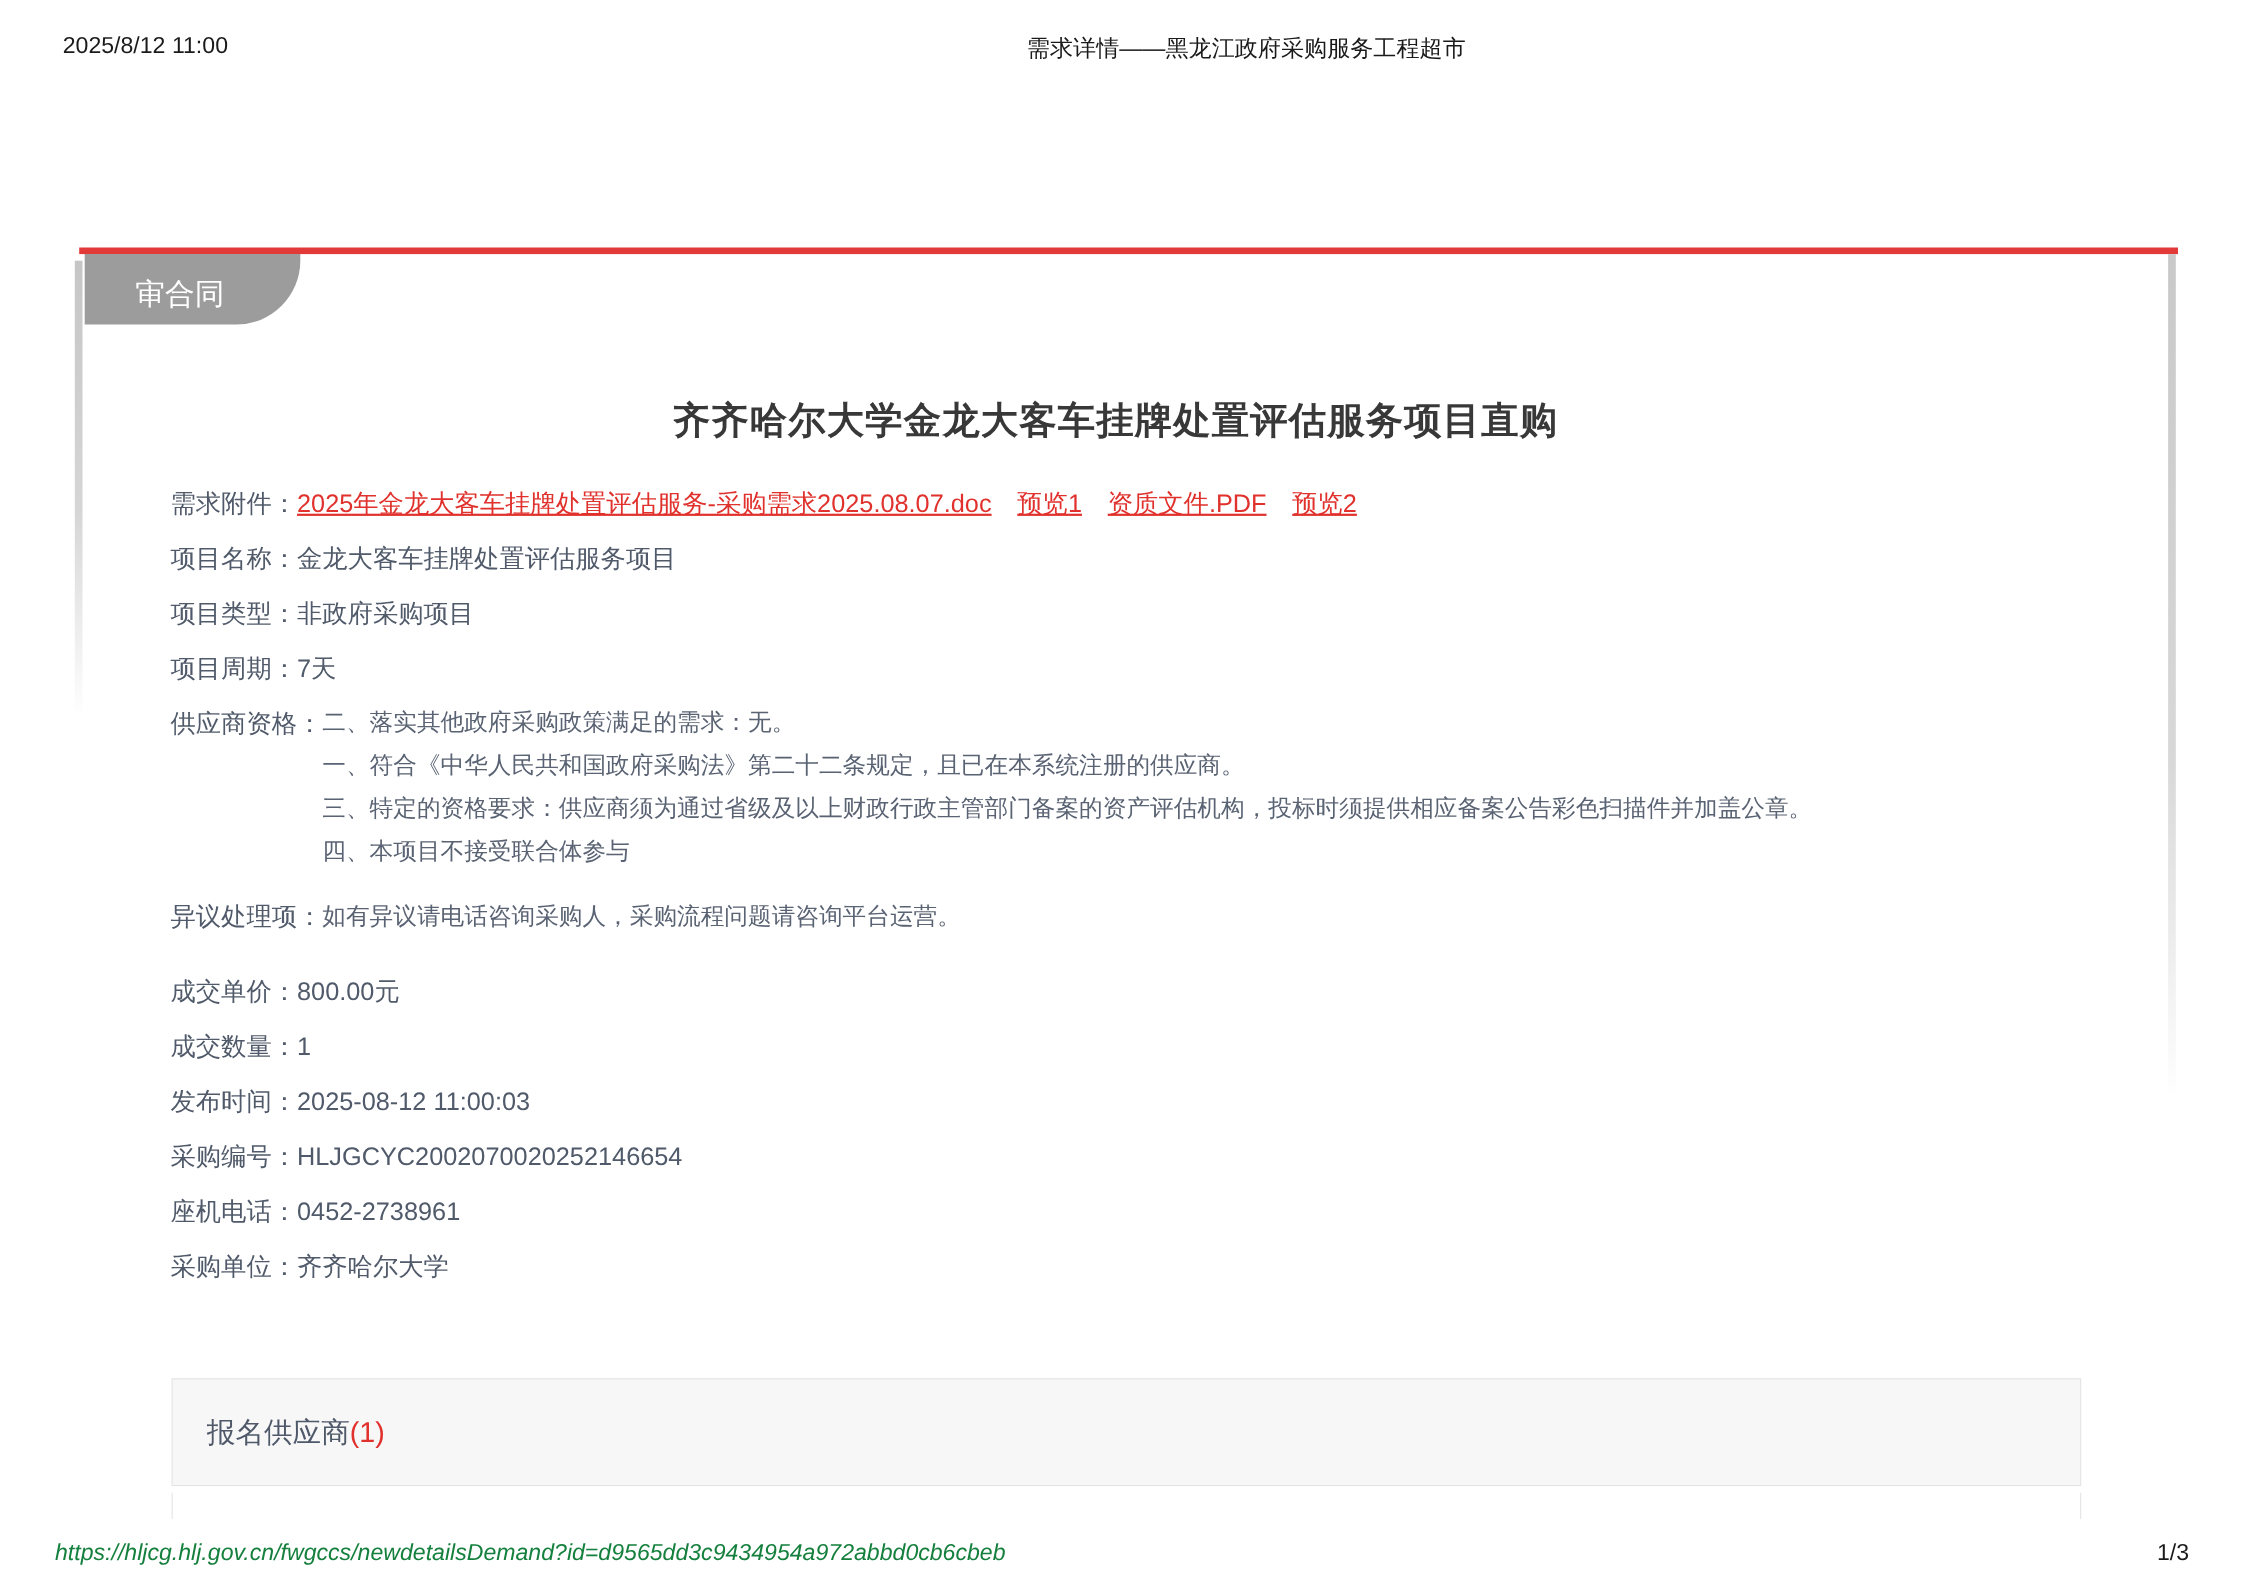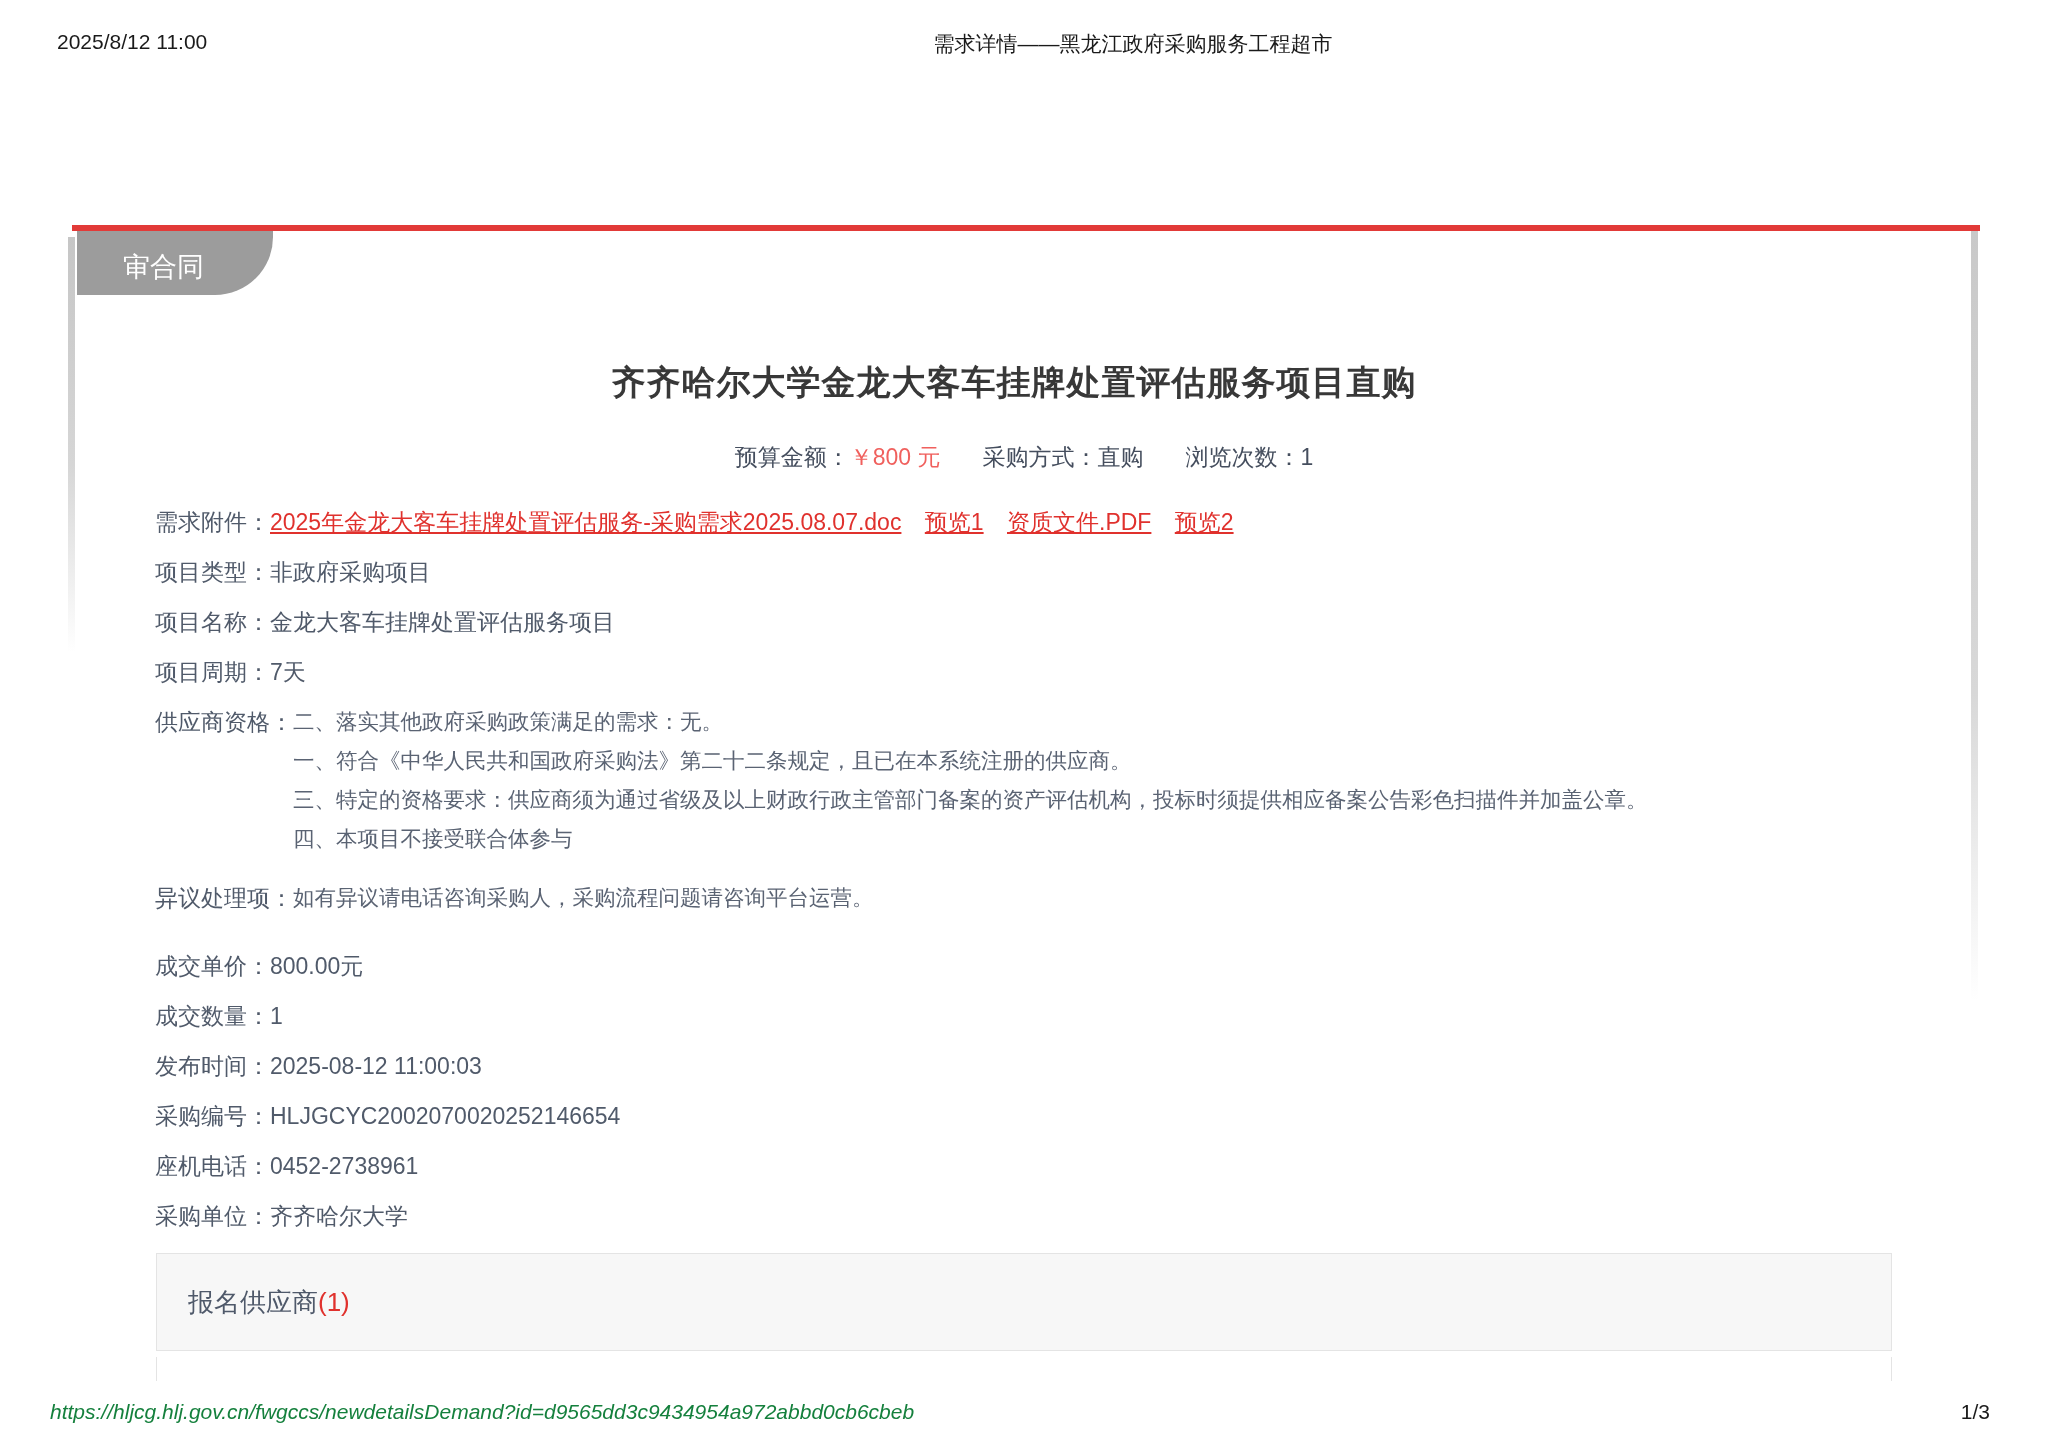--- a/index.html
+++ b/index.html
@@ -76,43 +76,38 @@
 
 
   <div class="red-line"></div>
   <div class="shadow-left"></div>
   <div class="shadow-right"></div>
   <div class="contract-tab">审合同</div>
 
   <div class="detail">
     <h1>齐齐哈尔大学金龙大客车挂牌处置评估服务项目直购</h1>
 
-    <div class="stats">
-      <span><span>预算金额：</span><span class="price">￥800 元</span></span>
-      <span><span>采购方式：</span><span>直购</span></span>
-      <span><span>浏览次数：</span><span>1</span></span>
-    </div>
 
     <div class="row links">
       <span class="lbl">需求附件：</span>
       <span class="val">
         <a href="#">2025年金龙大客车挂牌处置评估服务-采购需求2025.08.07.doc</a>
         <a href="#">预览1</a>
         <a href="#">资质文件.PDF</a>
         <a href="#">预览2</a>
       </span>
     </div>
 
     <div class="row">
+      <span class="lbl">项目名称：</span>
+      <span class="val">金龙大客车挂牌处置评估服务项目</span>
+    </div>
+    <div class="row">
       <span class="lbl">项目类型：</span>
       <span class="val">非政府采购项目</span>
-    </div>
-    <div class="row">
-      <span class="lbl">项目名称：</span>
-      <span class="val">金龙大客车挂牌处置评估服务项目</span>
     </div>
     <div class="row">
       <span class="lbl">项目周期：</span>
       <span class="val">7天</span>
     </div>
 
     <div class="row qual">
       <span class="lbl">供应商资格：</span>
       <span class="val items">
         <div>二、落实其他政府采购政策满足的需求：无。</div>

